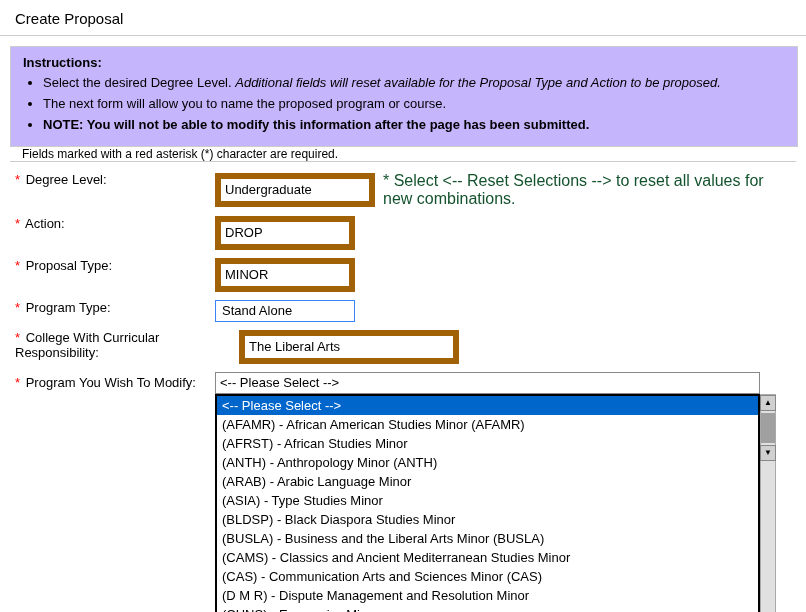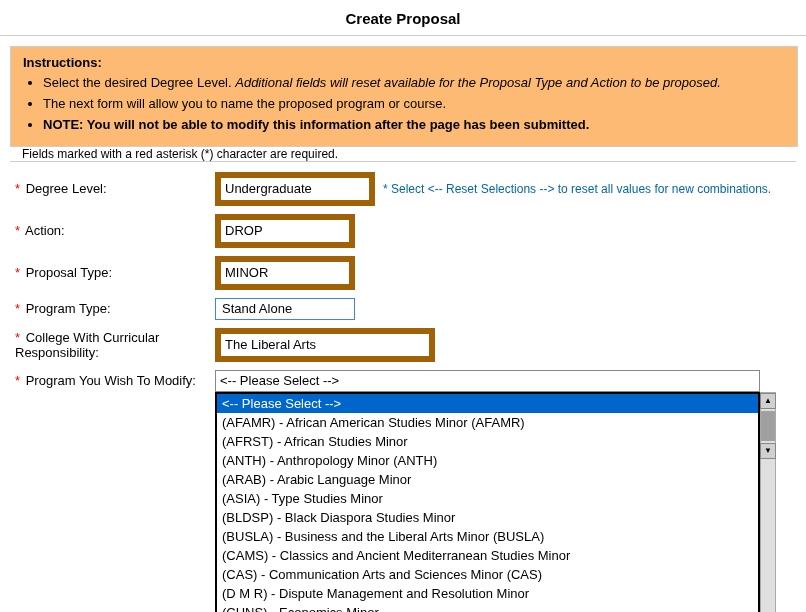--- a/index.html
+++ b/index.html
@@ -6,27 +6,26 @@
     body {
       font-family: Arial, sans-serif;
       font-size: 13px;
       background: #fff;
       color: #000;
       width: 806px;
       min-height: 612px;
     }
     .page-title {
       font-size: 15px;
-      font-weight: bold;
+      font-weight: normal;
       padding: 10px 15px 8px 15px;
       border-bottom: 1px solid #ccc;
-      text-align: center;
     }
     .instructions-box {
-      background: #fdba74;
+      background: #c4b5fd;
       border: 1px solid #ccc;
       margin: 10px 8px 0 10px;
       padding: 8px 12px;
     }
     .instructions-box .inst-title {
       font-weight: bold;
     }
     .instructions-box ul {
       margin-left: 20px;
       margin-top: 4px;
@@ -45,21 +44,21 @@
       padding: 0 12px;
       font-size: 12px;
       border-bottom: 1px solid #ccc;
       margin: 0 10px;
     }
     .form-area {
       padding: 10px 15px;
     }
     .form-row {
       display: flex;
-      align-items: center;
+      align-items: flex-start;
       margin-bottom: 8px;
     }
     .form-label {
       width: 200px;
       font-weight: normal;
       flex-shrink: 0;
     }
     .required-star {
       color: red;
       margin-right: 2px;
@@ -73,22 +72,22 @@
     }
     select.form-control {
       cursor: pointer;
     }
     .degree-row {
       display: flex;
       align-items: center;
       gap: 8px;
     }
     .reset-label {
-      font-size: 12px;
-      color: #0369a1;
+      font-size: 16px;
+      color: #14532d;
     }
     .program-type-display {
       border: 1px solid #3b82f6;
       background: #fff;
       padding: 2px 6px;
       height: 22px;
       display: flex;
       align-items: center;
       min-width: 140px;
       font-size: 13px;
@@ -246,21 +245,21 @@
       <span class="required-star">*</span> Program Type:
     </div>
     <div class="program-type-display">Stand Alone</div>
   </div>
 
   <div class="form-row">
     <div class="form-label">
       <span class="required-star">*</span> College With Curricular Responsibility:
     </div>
     <div class="dropdown-wrapper">
-      <select class="form-control dropdown-btn" style="min-width:220px;">
+      <select class="form-control dropdown-btn" style="min-width:220px;margin-left:24px;">
         <option>The Liberal Arts</option>
         <option>Engineering</option>
         <option>Business</option>
       </select>
     </div>
   </div>
 
   <div class="program-modify-row">
     <div class="form-label program-modify-label">
       <span class="required-star">*</span> Program You Wish To Modify:

